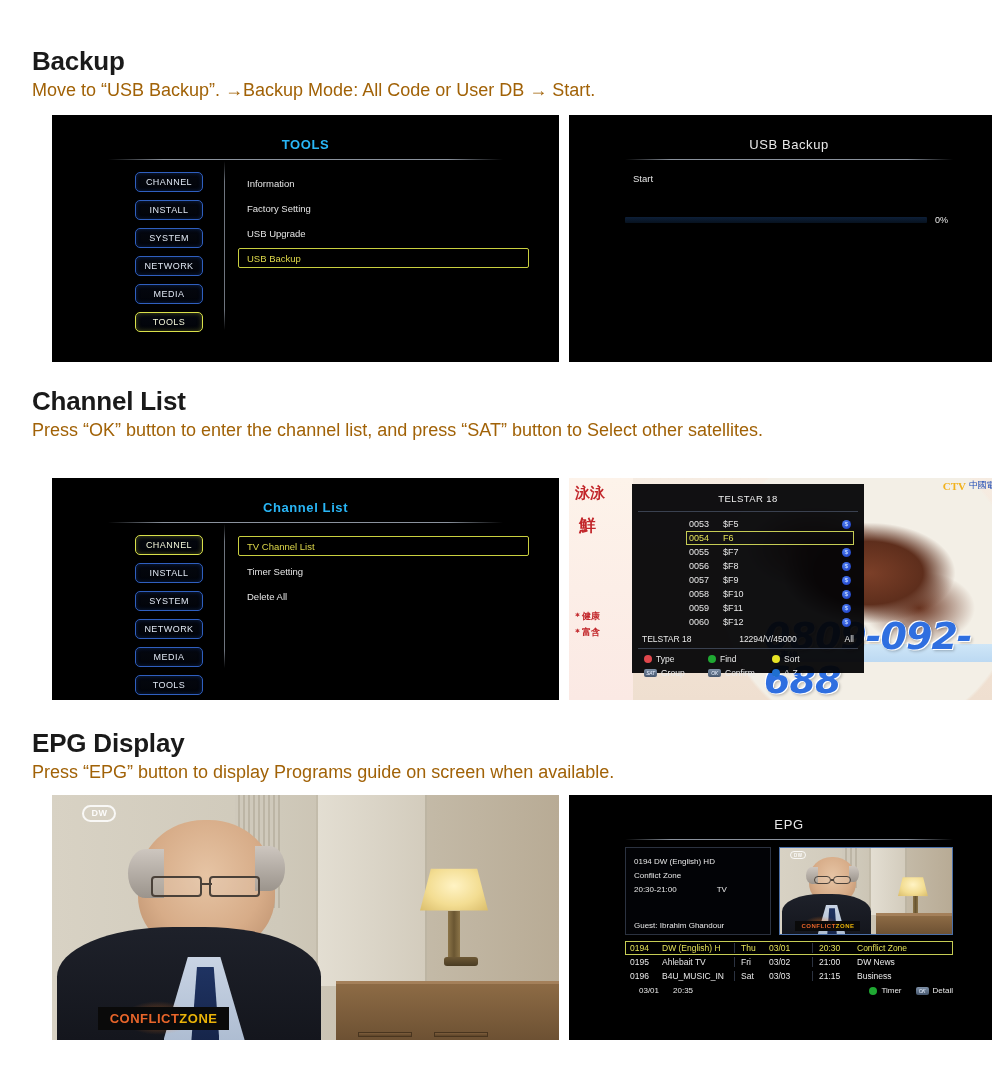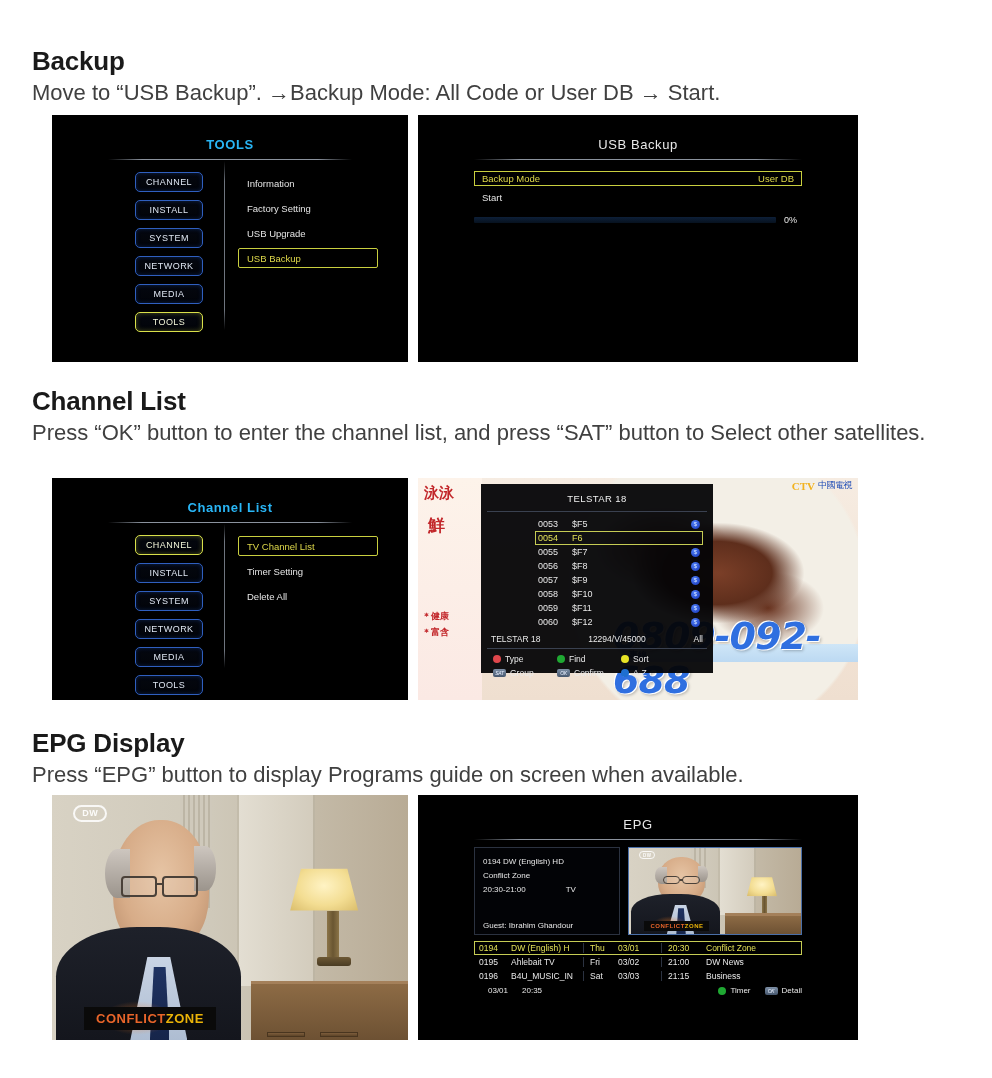--- a/index.html
+++ b/index.html
@@ -16,35 +16,35 @@
   
   .sec-title {
     font-size: 26px;
     font-weight: bold;
     color: #1a1a1a;
     letter-spacing: -0.2px;
     line-height: 1.05;
     margin: 0;
   }
   .sec-desc {
-    font-size: 22px;
-    color: #404040;
+    font-size: 18px;
+    color: #a16207;
     line-height: 1.3;
     margin: 4px 0 0 0;
     white-space: nowrap;
   }
 
   
   .shots { display: flex; gap: 10px; }
   .shot {
     background: #000;
     position: relative;
     overflow: hidden;
   }
-  .shot-left  { width: 356px; }
+  .shot-left  { width: 507px; }
   .shot-right { width: 440px; }
 
   
   .stb { position:absolute; inset:0; color:#d8d8d8; }
   .stb-title {
     position:absolute; left:0; right:0; top:22px;
     text-align:center;
     font-size: 13px;
     letter-spacing: 0.6px;
   }
@@ -359,24 +359,20 @@
         </div>
       </div>
     </div>
 
     <div class="shot shot-right" style="height:247px;">
       <div class="stb">
         <div class="stb-title white">USB Backup</div>
         <div class="stb-rule"></div>
 
         <div class="ub-rows">
-          <div class="ub-row sel">
-            <span>Backup Mode</span>
-            <span>User DB</span>
-          </div>
           <div class="ub-row">
             <span>Start</span>
             <span></span>
           </div>
         </div>
 
         <div class="ub-prog-wrap">
           <div class="ub-prog"></div>
           <div class="ub-pct">0%</div>
         </div>

